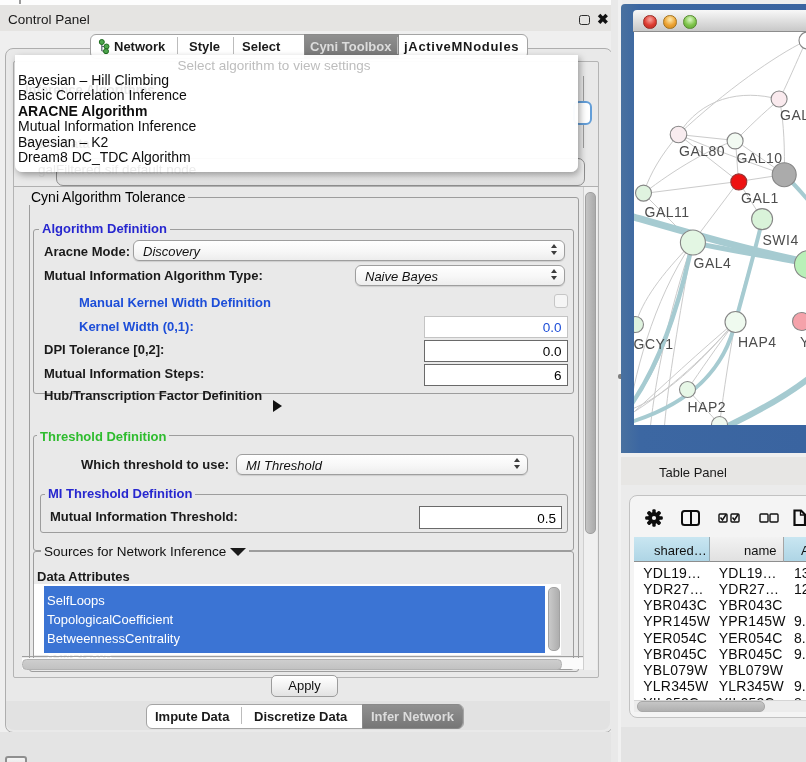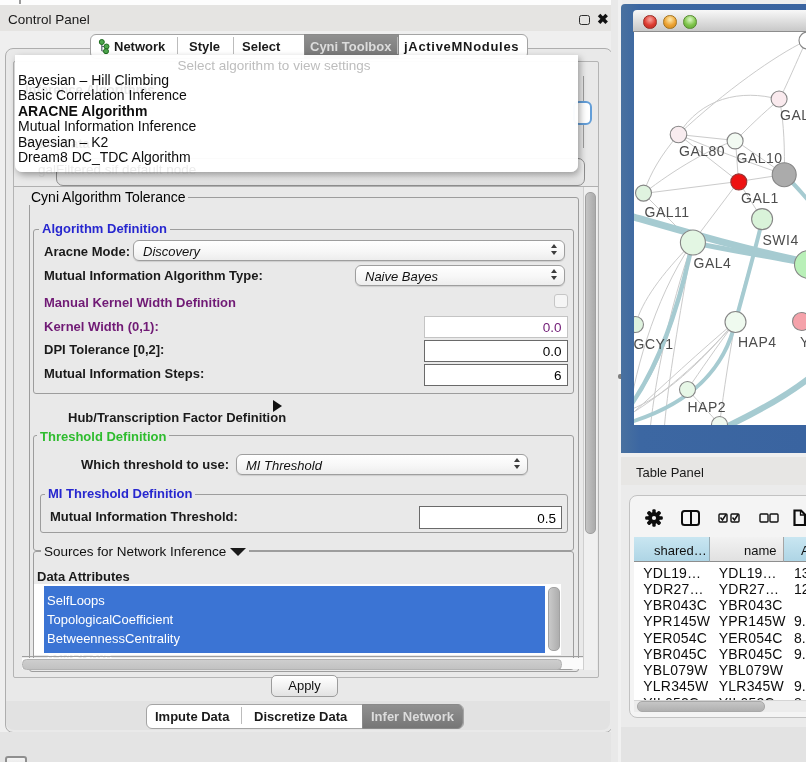--- a/index.html
+++ b/index.html
@@ -1,21 +1,21 @@
 <!DOCTYPE html>
 <html><head>
 <meta charset="utf-8">
 <style>
   html,body{margin:0;padding:0;}
   body{width:806px;height:762px;overflow:hidden;background:#efefef;
        font-family:"Liberation Sans",sans-serif;-webkit-font-smoothing:antialiased;}
   .abs{position:absolute;}
   .b{font-weight:bold;}
   .lbl{font-size:13px;color:#1a1a1a;white-space:nowrap;}
-  .dis{color:#701a75;}
+  .dis{color:#1d4ed8;margin-left:35px;}
   .combo{background:linear-gradient(#ffffff,#f7f7f7 55%,#ededed);border:1px solid #9e9e9e;
          border-radius:6px;box-shadow:0 1px 1px rgba(0,0,0,0.12);}
   .combo .ct{position:absolute;left:9px;top:3px;font-size:13px;color:#111;white-space:nowrap;font-style:italic;}
   .arr{position:absolute;width:0;height:0;border-left:3.5px solid transparent;border-right:3.5px solid transparent;}
   .au{border-bottom:4.5px solid #3c3c3c;}
   .ad{border-top:4.5px solid #3c3c3c;}
   .tf{background:#fff;font-size:13.5px;text-align:right;}
   .tf span{position:absolute;right:5px;top:2px;}
   .grp{border:1px solid #9d9d9d;border-radius:3px;}
   .gl{position:absolute;top:-8px;background:#e9e9e9;padding:0 3px;font-size:14px;white-space:nowrap;}
@@ -86,21 +86,21 @@
     <span class="dis" style="top:3px;">0.0</span>
   </div>
 <div class="abs lbl b" style="left:44px;top:341.5px;">DPI Tolerance [0,2]:</div>
 <div class="abs tf" style="left:424px;top:340px;width:141.5px;height:20px;border:1px solid #6a6a6a;">
     <span style="top:3px;">0.0</span>
   </div>
 <div class="abs lbl b" style="left:44px;top:366px;">Mutual Information Steps:</div>
 <div class="abs tf" style="left:424px;top:364px;width:141.5px;height:20px;border:1px solid #6a6a6a;">
     <span style="top:3px;">6</span>
   </div>
-<div class="abs lbl b" style="left:44px;top:410px;margin-left:24px;">Hub/Transcription Factor Definition</div>
+<div class="abs lbl b" style="left:44px;top:388px;">Hub/Transcription Factor Definition</div>
 <div class="abs" style="left:273px;top:399.5px;width:0;height:0;border-top:6.5px solid transparent;border-bottom:6.5px solid transparent;border-left:9px solid #111;"></div>
 
 <div class="abs grp" style="left:33px;top:434.5px;width:539px;height:114px;"></div>
 <div class="abs gl b" style="left:37px;top:429px;color:#2ebc2e;font-size:13px;">Threshold Definition</div>
 <div class="abs lbl b" style="left:81px;top:457px;">Which threshold to use:</div>
 <div class="abs combo" style="left:236px;top:454px;width:290px;height:19px;">
   <span class="ct">MI Threshold</span>
   <span class="arr au" style="right:7px;top:3px;"></span>
   <span class="arr ad" style="right:7px;top:10px;"></span>
 </div>
@@ -220,21 +220,21 @@
     <text x="693" y="267">GAL4</text>
     <text x="633" y="348">GCY1</text>
     <text x="737.5" y="346">HAP4</text>
     <text x="799.5" y="346">Y</text>
     <text x="687" y="411">HAP2</text>
   </g>
 </svg>
 </div>
 
 <div class="abs" style="left:621px;top:457px;width:185px;height:28px;background:#e7e6e4;"></div>
-<div class="abs lbl" style="left:636px;top:465px;text-align:center;">Table Panel</div>
+<div class="abs lbl" style="left:659px;top:465px;text-align:center;">Table Panel</div>
 <div class="abs" style="left:621px;top:485px;width:185px;height:242px;background:#ebebeb;"></div>
 <div class="abs" style="left:621px;top:727px;width:185px;height:35px;background:#e3e3e3;"></div>
 <div class="abs" style="left:629px;top:495px;width:185px;height:221px;background:#f4f4f4;border:1px solid #c2c2c2;border-radius:8px;"></div>
 
 <svg class="abs" style="left:645px;top:509px;" width="18" height="18" viewBox="0 0 18 18">
   <g fill="#0d0d0d">
     <circle cx="9" cy="9" r="6"></circle>
     <rect x="7.3" y="0.2" width="3.4" height="4.5" rx="1.2"></rect>
     <rect x="7.3" y="13.3" width="3.4" height="4.5" rx="1.2"></rect>
     <rect x="0.2" y="7.3" width="4.5" height="3.4" rx="1.2"></rect>

